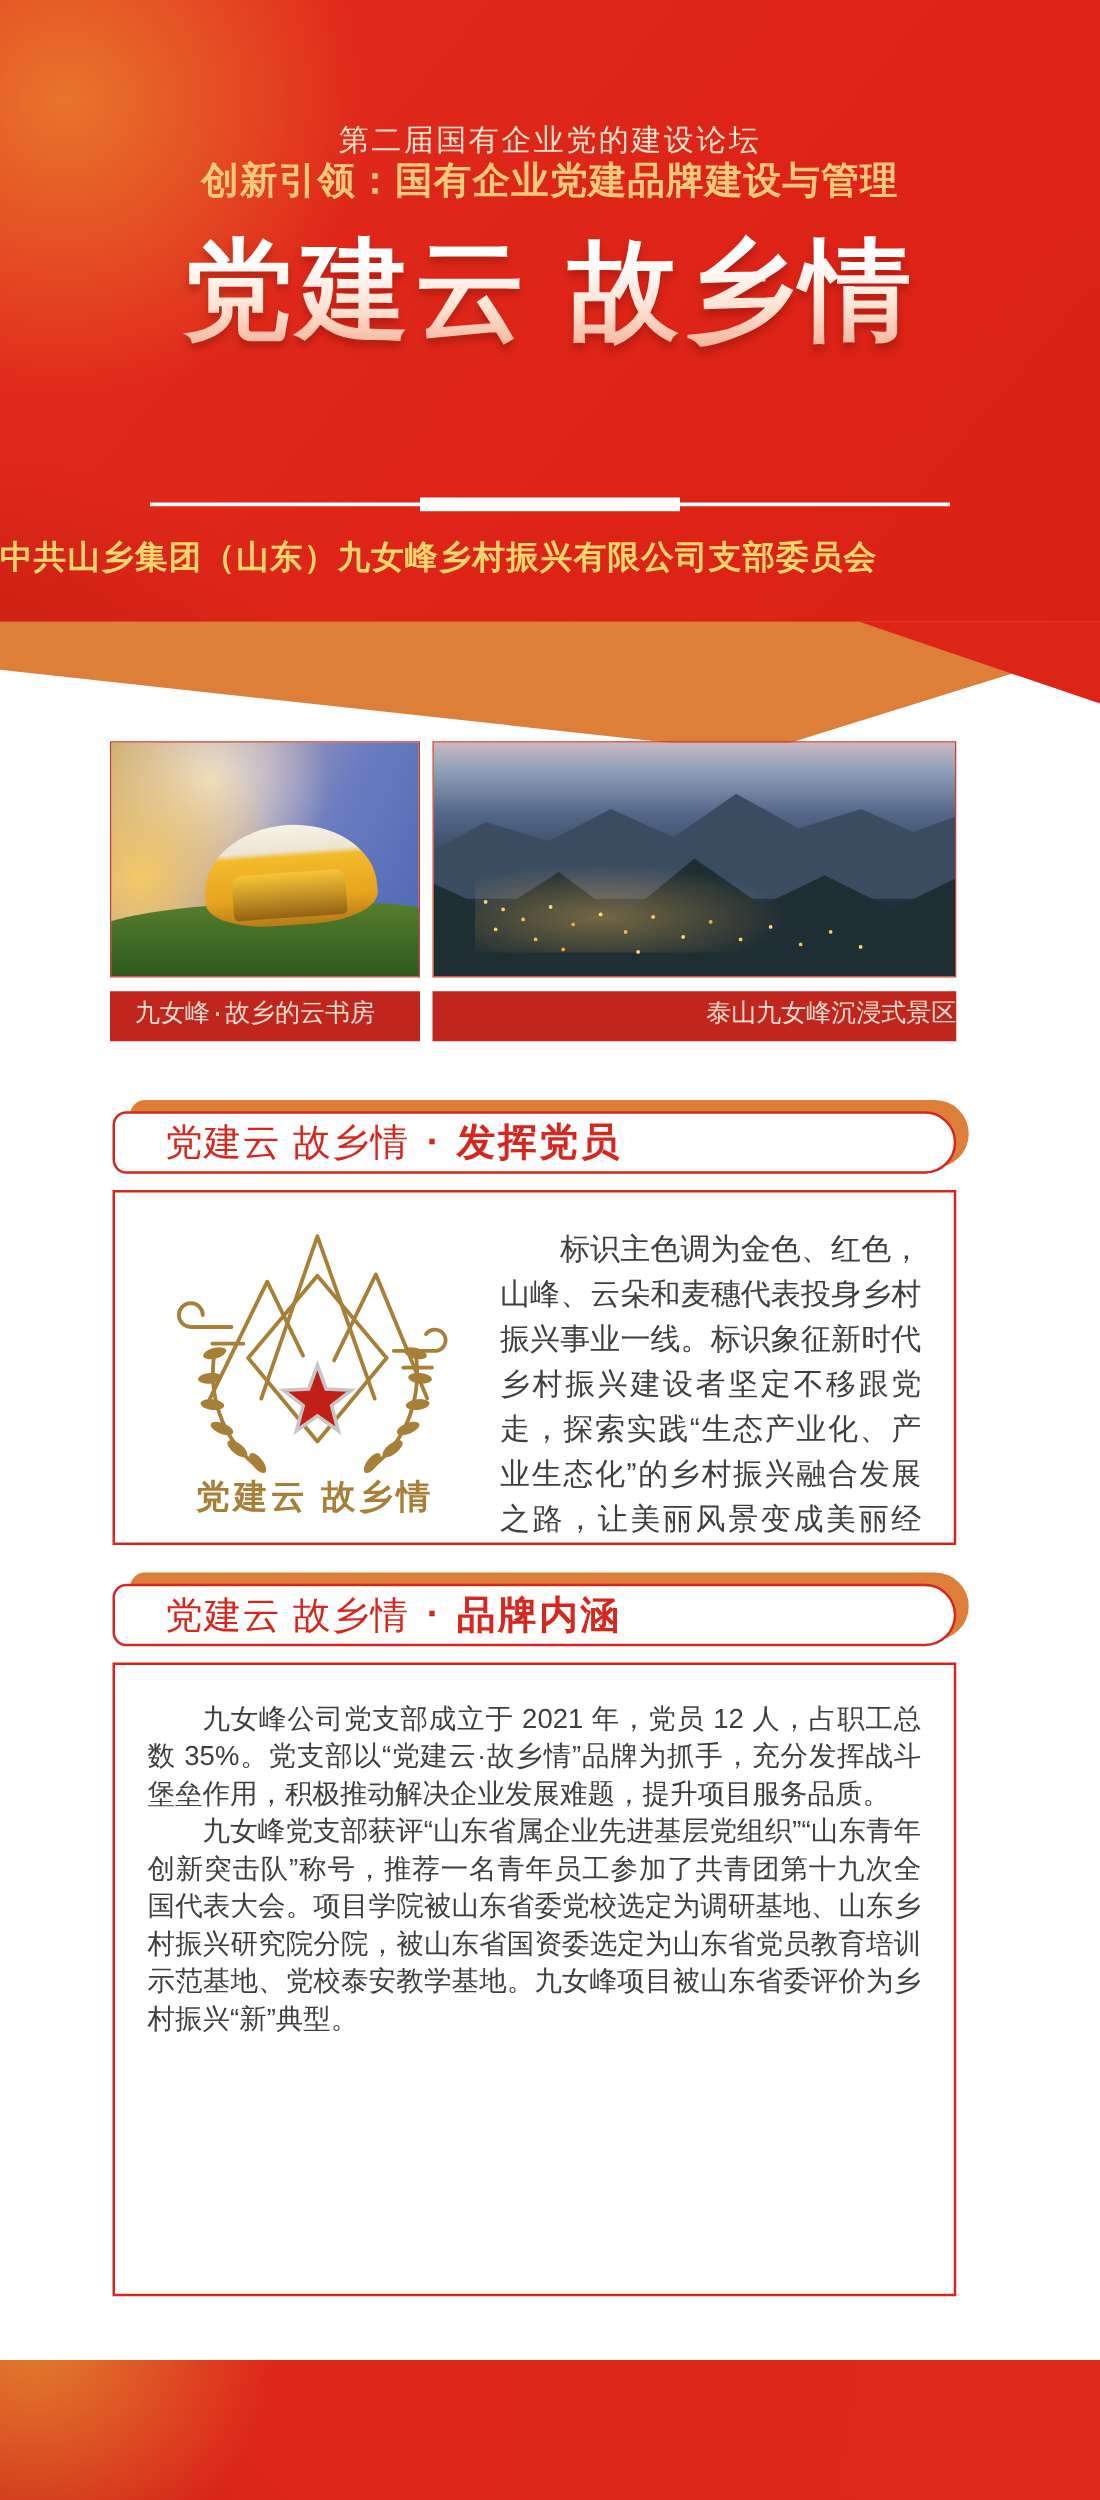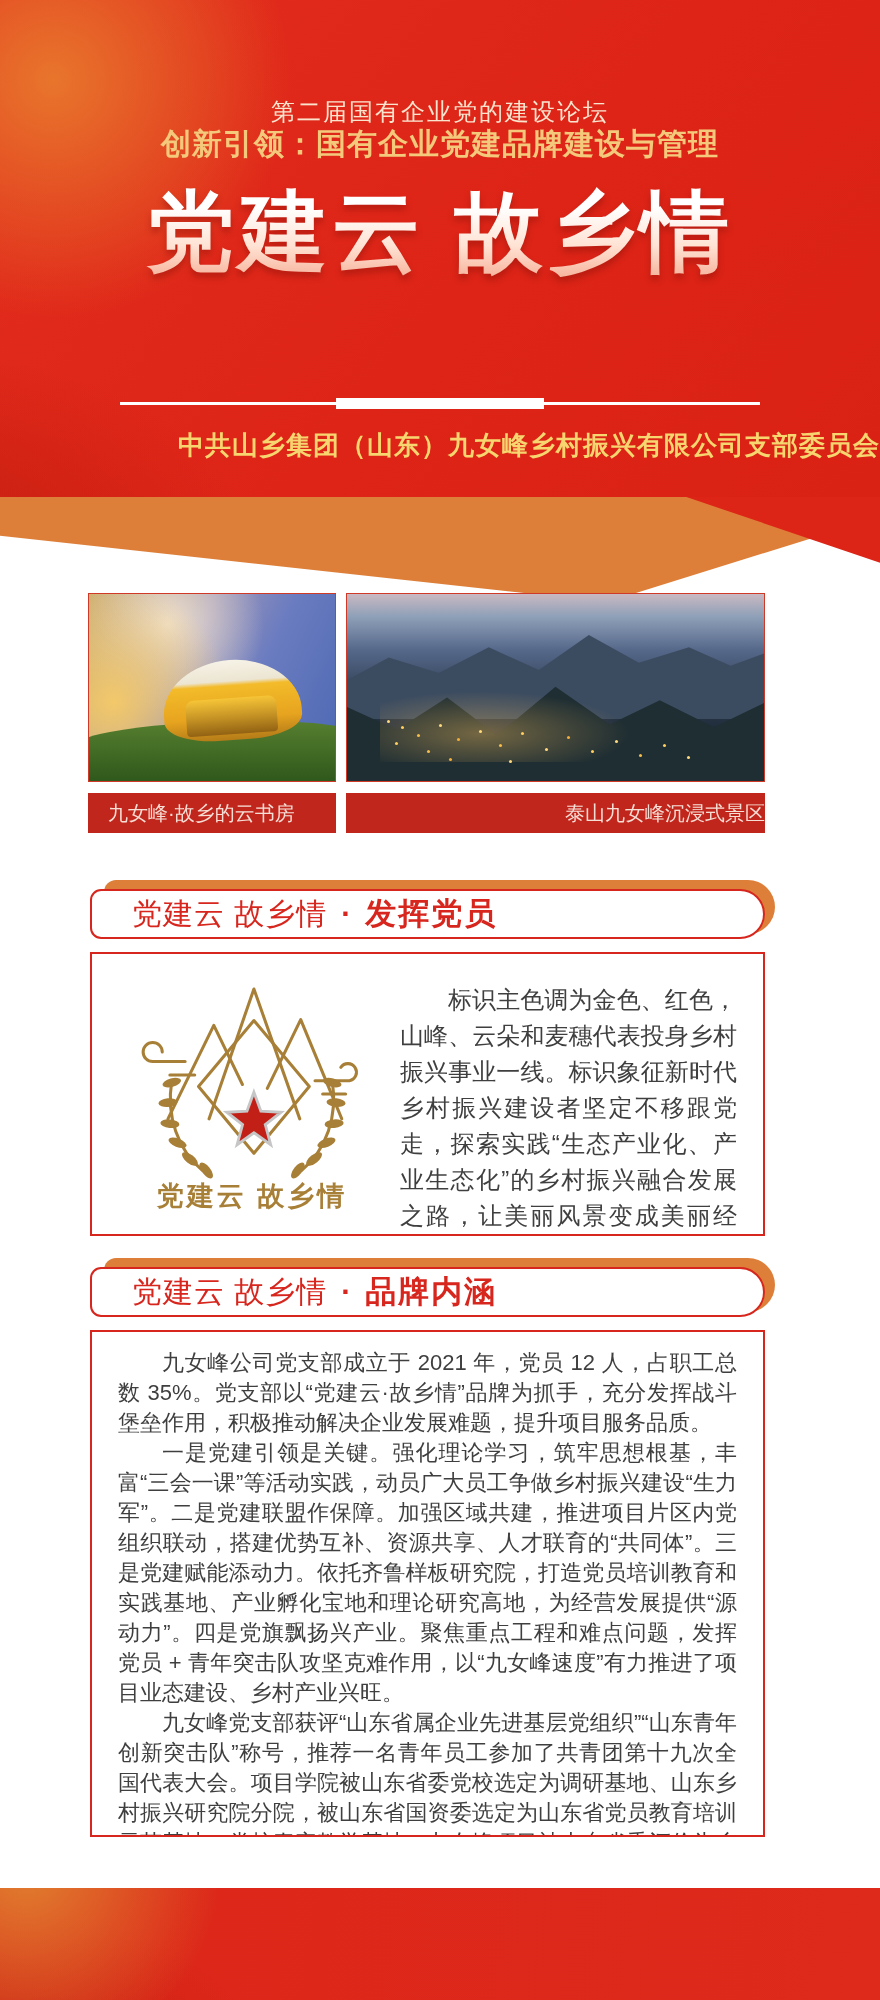--- a/index.html
+++ b/index.html
@@ -18,21 +18,21 @@
     font-family:Liberation Sans, sans-serif;font-weight:700;
     font-size:30px;letter-spacing:1px;color:#f4c97b;}
   .main-title{position:absolute;top:176px;left:0;width:100%;text-align:center;
     font-size:88px;font-weight:900;letter-spacing:5px;line-height:112px;
     background:linear-gradient(180deg,#ffffff 28%,#ffe3d4 62%,#f5ab92 96%);
     -webkit-background-clip:text;background-clip:text;color:transparent;
     filter:drop-shadow(0 5px 3px rgba(140,18,8,.45));}
   .divider{position:absolute;top:398px;left:120px;width:640px;height:11px;}
   .divider .thin{position:absolute;top:4px;left:0;width:100%;height:3px;background:#ffffff;}
   .divider .thick{position:absolute;top:0;left:216px;width:208px;height:11px;background:#ffffff;}
-  .line-committee{position:absolute;top:428px;left:0;width:100%;text-align:right;
+  .line-committee{position:absolute;top:428px;left:0;width:100%;text-align:left;
     font-size:26px;font-weight:700;letter-spacing:1px;color:#f8d66f;}
 
   
   .chevron-orange{position:absolute;top:497px;left:0;width:880px;height:105px;background:#de7f39;
     clip-path:polygon(0 0,100% 0,100% 19%,69% 100%,0 37%);}
   .chevron-red{position:absolute;top:497px;left:0;width:880px;height:70px;background:#dc2517;
     clip-path:polygon(78% 0,100% 0,100% 94%);}
 
   
   .photos{position:absolute;top:593px;left:88px;width:677px;height:189px;display:flex;gap:10px;}
@@ -57,21 +57,21 @@
   .ridge-near{position:absolute;top:28%;left:0;width:100%;height:72%;background:#1f2e33;
     clip-path:polygon(0 45%,12% 62%,24% 38%,36% 66%,50% 30%,63% 58%,75% 40%,88% 60%,100% 42%,100% 100%,0 100%);}
   .lights{position:absolute;left:40px;bottom:58px;width:3px;height:3px;border-radius:50%;background:#ffd97e;
     box-shadow:14px 6px 0 #ffce5e,30px 14px 0 #f7bd4a,52px 4px 0 #ffd97e,70px 18px 0 #f2ae3c,
       92px 10px 0 #ffd97e,112px 24px 0 #f7bd4a,134px 12px 0 #ffce5e,158px 28px 0 #ffd97e,
       180px 16px 0 #f2ae3c,204px 30px 0 #ffce5e,228px 20px 0 #ffd97e,252px 34px 0 #f7bd4a,
       276px 24px 0 #ffce5e,300px 36px 0 #ffd97e,40px 30px 0 #f7bd4a,8px 22px 0 #ffce5e,
       122px 40px 0 #ffd97e,62px 38px 0 #f2ae3c;}
   .glow{position:absolute;left:8%;bottom:10%;width:60%;height:38%;
     background:radial-gradient(ellipse at 40% 60%, rgba(255,196,92,.38) 0%, rgba(255,196,92,0) 70%);}
-  .captions{position:absolute;top:793px;left:88px;width:677px;height:42px;display:flex;gap:10px;}
+  .captions{position:absolute;top:793px;left:88px;width:677px;height:42px;display:flex;gap:10px;font-family:Liberation Mono, monospace;}
   .caption{height:40px;line-height:40px;background:#c1261d;color:#f6ded5;
     font-size:20px;padding-left:20px;box-sizing:border-box;}
   .caption-1{width:248px;} .caption-2{width:419px;text-align:right;}
 
   
   .sec-header{position:absolute;left:90px;width:675px;height:54px;}
   .hdr-shadow{position:absolute;top:-9px;left:14px;right:-10px;height:54px;background:#de7f39;
     border-radius:12px 27px 27px 12px;}
   .hdr-box{position:absolute;top:0;left:0;right:0;height:50px;background:#ffffff;
     border:2px solid #d7261d;border-radius:12px 27px 27px 12px;
@@ -82,21 +82,21 @@
   .hdr-1{top:889px;} .hdr-2{top:1267px;}
 
   
   .card{position:absolute;left:90px;width:675px;background:#ffffff;border:2px solid #d7261d;
     box-sizing:border-box;overflow:hidden;}
   .card-brand{top:952px;height:284px;display:flex;padding:14px 26px 0 26px;}
   .logo-col{width:268px;text-align:center;flex-shrink:0;}
   .logo-label{font-size:27px;font-weight:800;letter-spacing:3px;color:#a87f37;margin-top:-6px;}
   .brand-text{flex:1;margin-left:14px;font-size:24px;line-height:36px;color:#3f3f3f;
     text-align:justify;text-indent:2em;padding-top:14px;}
-  .card-results{top:1330px;height:507px;padding:16px 26px;}
+  .card-results{top:1330px;height:507px;padding:28px 26px;}
   .card-results p{margin:0;font-size:22px;line-height:30px;color:#3f3f3f;
     text-align:justify;text-indent:2em;}
 
   
   .footer{position:absolute;top:1888px;left:0;width:880px;height:112px;
     background:
       radial-gradient(circle 300px at 3% -18%, #e0802f 0%, rgba(224,128,47,0) 65%),
       radial-gradient(ellipse 520px 260px at -6% 150%, #c41f12 0%, rgba(196,31,18,0) 60%),
       linear-gradient(100deg,#dc2619 0%,#dd2a1b 100%);}
 </style>
@@ -186,18 +186,17 @@
     <div class="hdr-shadow"></div>
     <div class="hdr-box">
       <span class="brand">党建云 故乡情</span>
       <span class="dot">·</span>
       <span class="topic">品牌内涵</span>
     </div>
   </div>
 
   <div class="card card-results">
     <p>九女峰公司党支部成立于 2021 年，党员 12 人，占职工总数 35%。党支部以“党建云·故乡情”品牌为抓手，充分发挥战斗堡垒作用，积极推动解决企业发展难题，提升项目服务品质。</p>
-    <p>一是党建引领是关键。强化理论学习，筑牢思想根基，丰富“三会一课”等活动实践，动员广大员工争做乡村振兴建设“生力军”。二是党建联盟作保障。加强区域共建，推进项目片区内党组织联动，搭建优势互补、资源共享、人才联育的“共同体”。三是党建赋能添动力。依托齐鲁样板研究院，打造党员培训教育和实践基地、产业孵化宝地和理论研究高地，为经营发展提供“源动力”。四是党旗飘扬兴产业。聚焦重点工程和难点问题，发挥党员 + 青年突击队攻坚克难作用，以“九女峰速度”有力推进了项目业态建设、乡村产业兴旺。</p>
     <p>九女峰党支部获评“山东省属企业先进基层党组织”“山东青年创新突击队”称号，推荐一名青年员工参加了共青团第十九次全国代表大会。项目学院被山东省委党校选定为调研基地、山东乡村振兴研究院分院，被山东省国资委选定为山东省党员教育培训示范基地、党校泰安教学基地。九女峰项目被山东省委评价为乡村振兴“新”典型。</p>
   </div>
 
   <div class="footer"></div>
 </div>
 
 </body></html>

